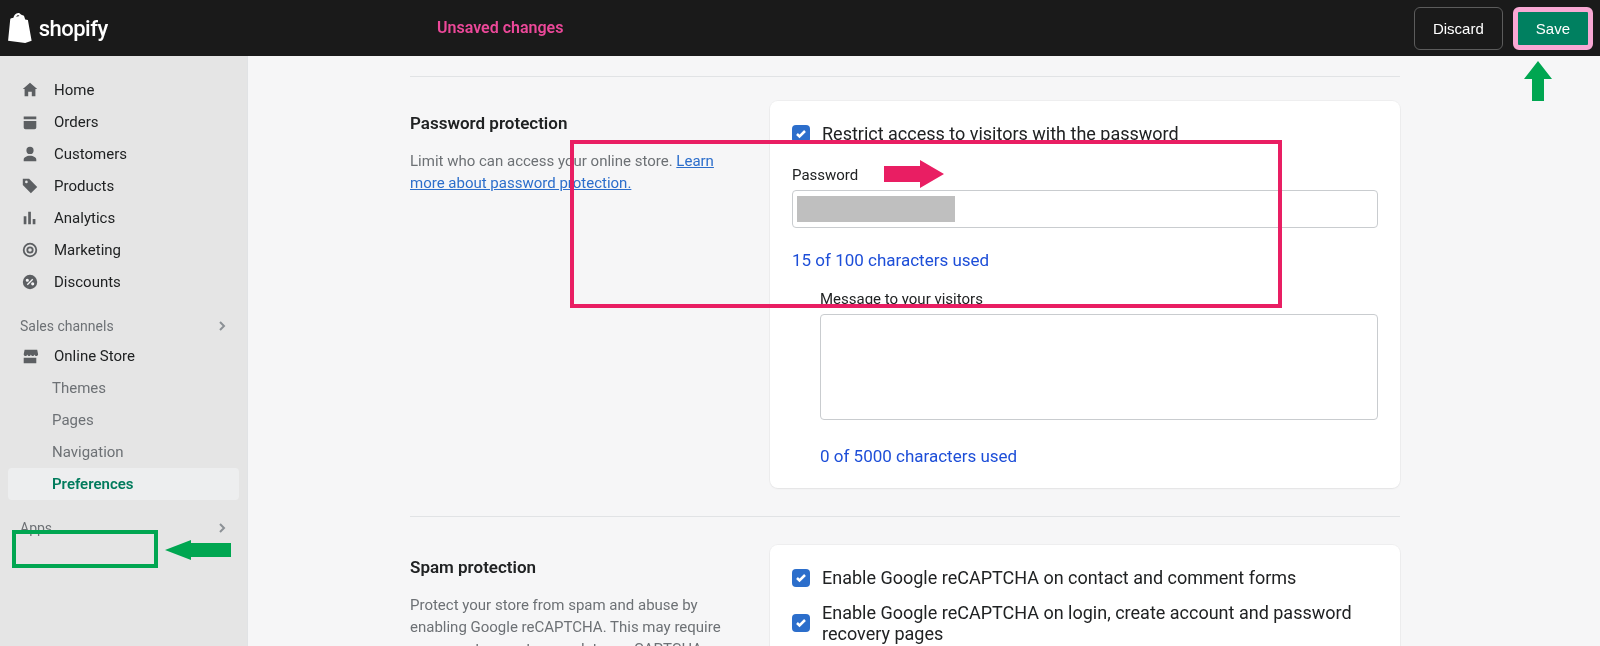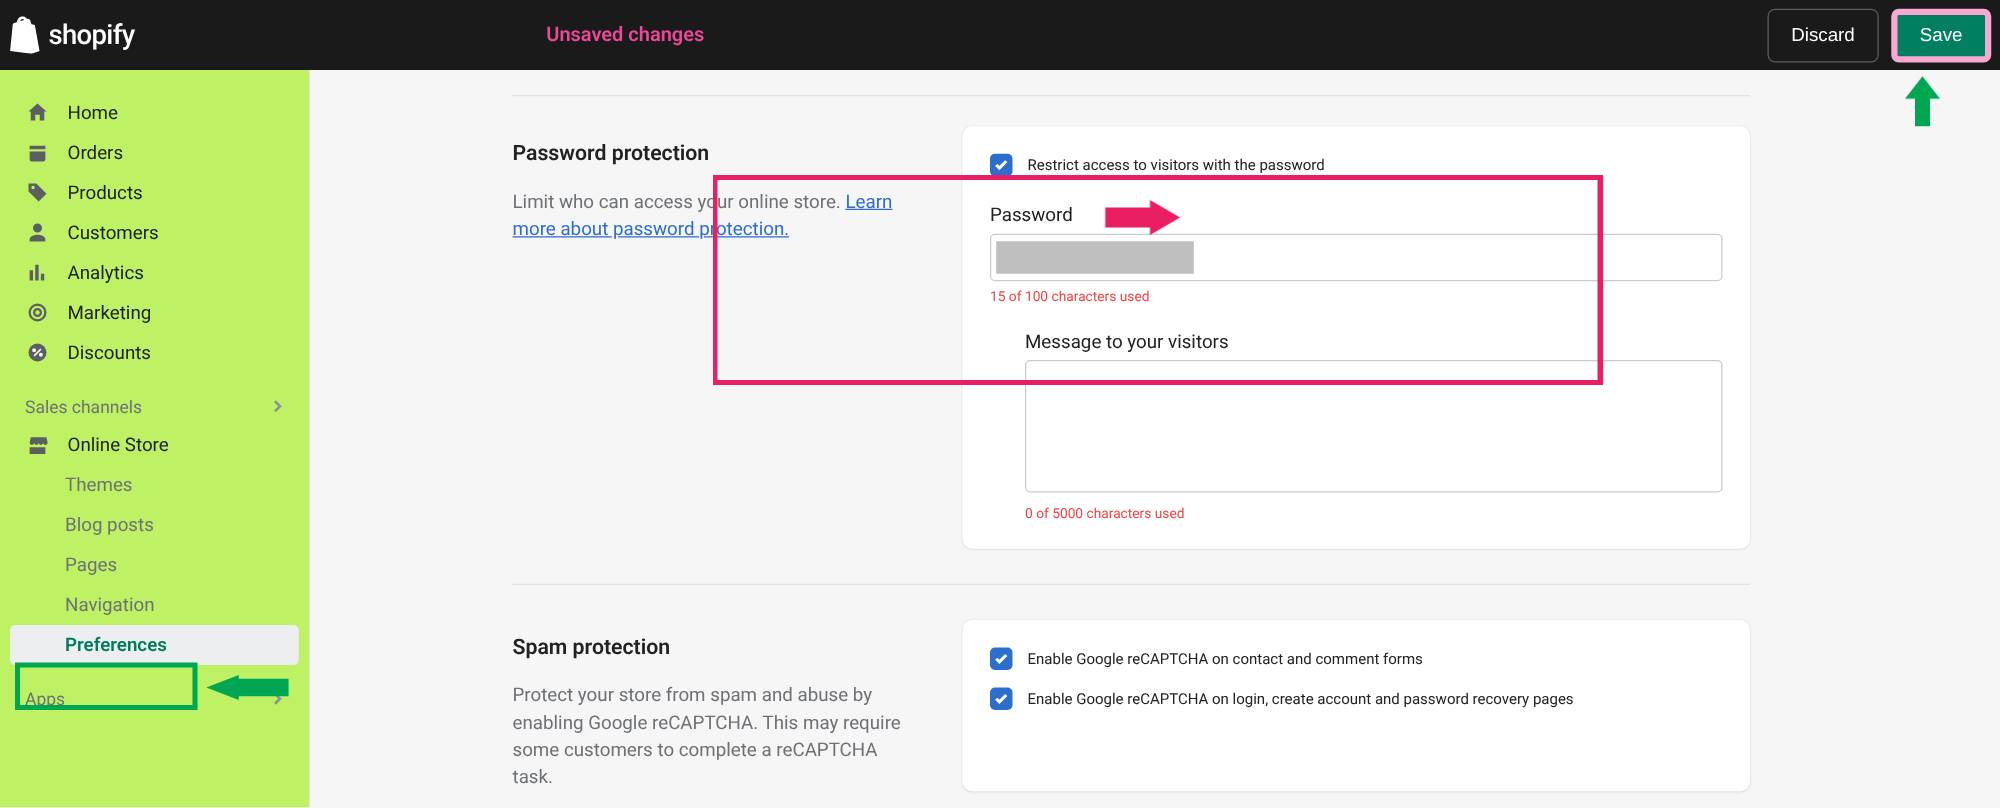--- a/index.html
+++ b/index.html
@@ -11,21 +11,21 @@
     .logo-text { margin-left: 6px; font-size: 22px; font-weight: 500; color: #fff; letter-spacing: -0.5px; }
     .topbar-spacer { flex: 1; }
     .topbar-title { color: #ec4899; font-weight: 600; font-size: 16px; position: absolute; left: 437px; top: 18px; }
     .topbar-actions { display: flex; gap: 10px; }
     .btn { border-radius: 6px; padding: 8px 18px; font-size: 15px; font-weight: 500; cursor: pointer; }
     .btn-discard { background: #1a1a1a; color: #fff; border: 1px solid #5c5c5c; }
     .btn-save { background: #008060; color: #fff; border: 5px solid #f9a8d4; }
     
     .layout { display: flex; height: calc(100% - 56px); }
     
-    .sidebar { width: 248px; background: #bef264; border-right: 1px solid #e1e3e5; padding-top: 18px; font-size: 15px; }
+    .sidebar { width: 248px; background: #e5e5e5; border-right: 1px solid #e1e3e5; padding-top: 18px; font-size: 15px; }
     .nav-item { display: flex; align-items: center; padding: 7px 20px; color: #202223; cursor: pointer; gap: 14px; }
     .nav-item .icon { width: 20px; display: flex; justify-content: center; color: #5c5f62; }
     .nav-item .icon svg { width: 18px; height: 18px; }
     .nav-section { padding: 8px 20px 6px 20px; color: #6d7175; font-size: 14px; display: flex; justify-content: space-between; align-items: center; margin-top: 12px; }
     .nav-section .chev { color: #8c9196; }
     .subnav-item { padding: 7px 20px 7px 52px; color: #6d7175; font-size: 15px; cursor: pointer; }
     .subnav-item.active { color: #007b5c; font-weight: 600; background: #edeeef; border-radius: 4px; margin: 0 8px; padding-left: 44px; padding-right: 12px; }
     .pref-highlight { position: absolute; left: 12px; top: 530px; width: 146px; height: 38px; border: 4px solid #00a651; pointer-events: none; z-index: 5; }
     .green-arrow { position: absolute; left: 165px; top: 540px; z-index: 5; }
     
@@ -37,27 +37,27 @@
     .section-aside { width: 340px; padding-right: 20px; padding-top: 12px; }
     .section-title { font-size: 17px; font-weight: 600; color: #202223; margin-bottom: 18px; }
     .section-desc { font-size: 15px; color: #6d7175; line-height: 1.45; }
     .section-desc a { color: #2c6ecb; text-decoration: underline; }
     
     .card { background: #fff; border-radius: 8px; padding: 22px 22px; flex: 1; box-shadow: 0 0 0 1px rgba(0,0,0,0.03), 0 1px 2px rgba(0,0,0,0.05); }
     .checkbox-row { display: flex; align-items: center; gap: 12px; margin-bottom: 22px; }
     .checkbox-row.mb-sm { margin-bottom: 14px; }
     .checkbox { width: 18px; height: 18px; background: #2c6ecb; border-radius: 4px; display: flex; align-items: center; justify-content: center; flex-shrink: 0; }
     .checkbox svg { width: 12px; height: 12px; }
-    .checkbox-label { font-size: 12px; color: #202223; }
+    .checkbox-label { font-size: 18px; color: #202223; }
     
     .field-label { font-size: 15px; color: #202223; margin-bottom: 6px; display: block; }
     .text-input { width: 100%; border: 1px solid #c9cccf; border-radius: 4px; height: 38px; padding: 6px 10px; font-size: 15px; }
     .redacted { position: absolute; background: #bfbfbf; height: 26px; width: 158px; margin-top: -32px; margin-left: 5px; }
     .textarea { width: 100%; border: 1px solid #c9cccf; border-radius: 4px; height: 106px; padding: 8px 10px; font-size: 15px; resize: none; font-family: inherit; }
-    .char-count { font-size: 11px; color: #ef4444; margin-top: 6px; }
+    .char-count { font-size: 17px; color: #1d4ed8; margin-top: 22px; }
     .field-group { margin-bottom: 20px; position: relative; }
     .field-group.last { margin-bottom: 0; padding-left: 28px; }
     
     .pink-box { position: absolute; border: 4px solid #e91e63; left: 570px; top: 140px; width: 712px; height: 168px; pointer-events: none; z-index: 4; }
     .red-arrow { position: absolute; left: 884px; top: 160px; z-index: 5; }
     .save-arrow { position: absolute; left: 1524px; top: 61px; z-index: 5; }
     
     .divider-mid { border-top: 1px solid #e1e3e5; margin: 28px 0; }
     
     .sidebar-container { position: relative; }
@@ -94,32 +94,32 @@
       <span class="icon">
           <svg viewBox="0 0 20 20" fill="currentColor">
             <path d="M3 4h14v3H3V4zm0 5h14v7a2 2 0 01-2 2H5a2 2 0 01-2-2V9z"></path>
           </svg>
         </span>
       <span>Orders</span>
     </div>
     <div class="nav-item">
       <span class="icon">
           <svg viewBox="0 0 20 20" fill="currentColor">
+            <path d="M10 10a4 4 0 100-8 4 4 0 000 8zm0 2c-4 0-7 2-7 4v2h14v-2c0-2-3-4-7-4z"></path>
+          </svg>
+        </span>
+      <span>Customers</span>
+    </div>
+    <div class="nav-item">
+      <span class="icon">
+          <svg viewBox="0 0 20 20" fill="currentColor">
             <path d="M2 2h7l9 9-7 7-9-9V2zm4 5a1.5 1.5 0 100-3 1.5 1.5 0 000 3z"></path>
           </svg>
         </span>
       <span>Products</span>
-    </div>
-    <div class="nav-item">
-      <span class="icon">
-          <svg viewBox="0 0 20 20" fill="currentColor">
-            <path d="M10 10a4 4 0 100-8 4 4 0 000 8zm0 2c-4 0-7 2-7 4v2h14v-2c0-2-3-4-7-4z"></path>
-          </svg>
-        </span>
-      <span>Customers</span>
     </div>
     <div class="nav-item">
       <span class="icon">
           <svg viewBox="0 0 20 20" fill="currentColor">
             <path d="M3 17V8h3v9H3zm5 0V3h3v14H8zm5 0v-6h3v6h-3z"></path>
           </svg>
         </span>
       <span>Analytics</span>
     </div>
     <div class="nav-item">
@@ -149,21 +149,20 @@
     </div>
     <div class="nav-item">
       <span class="icon">
           <svg viewBox="0 0 20 20" fill="currentColor">
             <path d="M2 3h16l1 5c0 1-1 2-2 2s-2-1-2-2c0 1-1 2-2 2s-2-1-2-2c0 1-1 2-2 2s-2-1-2-2c0 1-1 2-2 2s-2-1-2-2l1-5zm1 9h14v6H3v-6z"></path>
           </svg>
         </span>
       <span>Online Store</span>
     </div>
     <div class="subnav-item">Themes</div>
-    <div class="subnav-item">Blog posts</div>
     <div class="subnav-item">Pages</div>
     <div class="subnav-item">Navigation</div>
     <div class="subnav-item active">Preferences</div>
 
     <div class="nav-section">
       <span>Apps</span>
       <span class="chev"><svg width="10" height="10" viewBox="0 0 10 10" fill="none" stroke="currentColor" stroke-width="2">
             <path d="M3 1l4 4-4 4"></path>
           </svg></span>
     </div>

